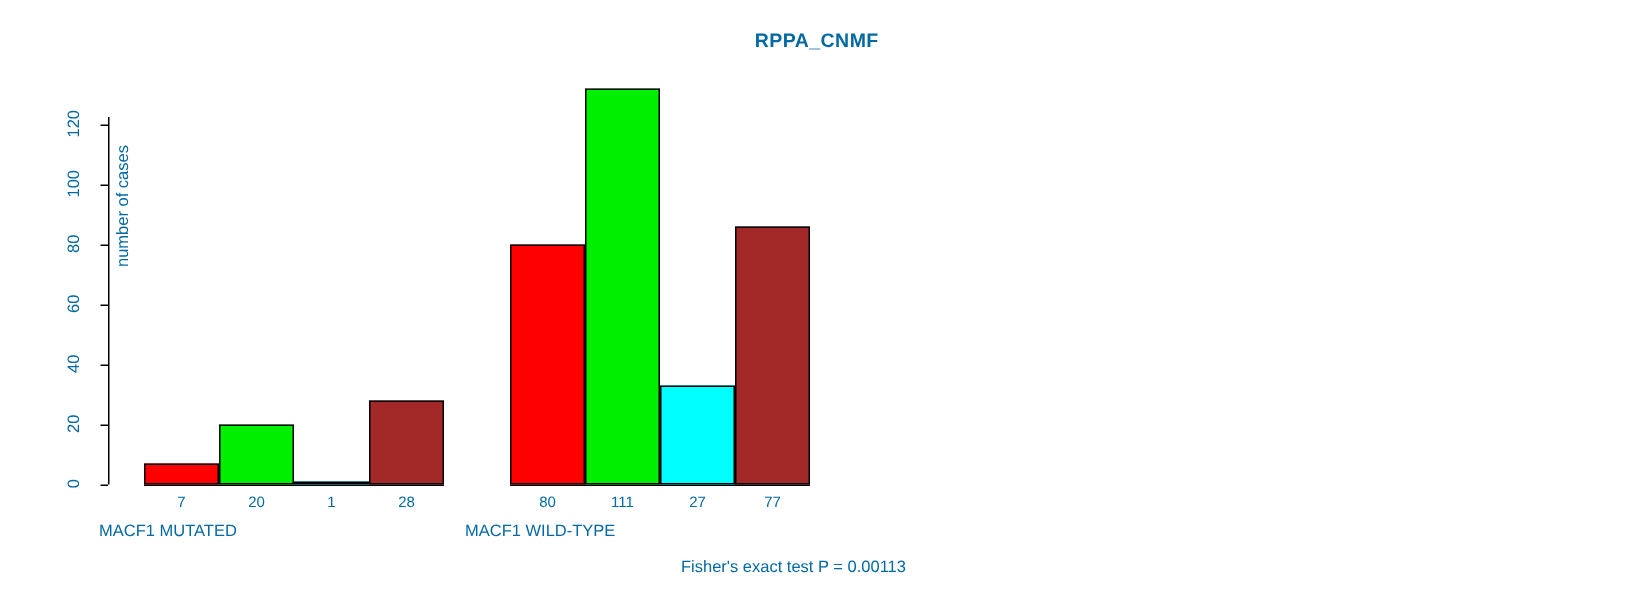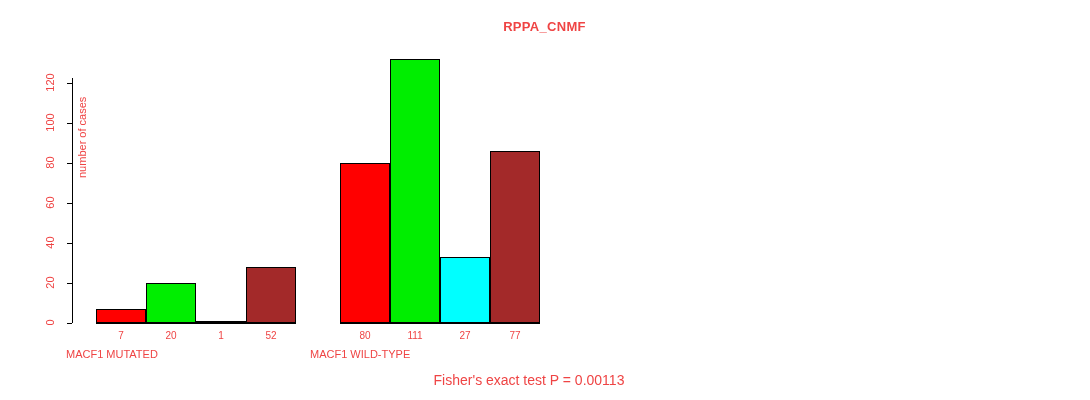--- a/index.html
+++ b/index.html
@@ -6,21 +6,21 @@
     margin: 0;
     padding: 0;
     background: #ffffff;
   }
   #root {
     position: relative;
     width: 1090px;
     height: 400px;
     background: #ffffff;
     font-family: "Liberation Sans", sans-serif;
-    color: #ef4444;
+    color: #0369a1;
     overflow: hidden;
   }
 
   
   #chart-title {
     position: absolute;
     left: 0;
     top: 19px;
     width: 1090px;
     text-align: center;
@@ -145,21 +145,21 @@
     white-space: nowrap;
   }
 
   
   #footer-note {
     position: absolute;
     left: 0;
     top: 372px;
     width: 1090px;
     text-align: center;
-    font-size: 14px;
+    font-size: 11px;
     white-space: nowrap;
   }
   #footer-note .inner {
     display: inline-block;
     transform: translateX(-16px);
   }
 </style>
 </head>
 <body>
 
@@ -190,21 +190,21 @@
       </div>
     <div id="bars-layer">
         <div class="group-baseline" style="left: 24px; width: 200px; top: 265px;"></div>
         <div class="bar" title="CLUS_1: 7" style="left: 24px; width: 50px; height: 14px; bottom: 0px; background: rgb(255, 0, 0);"></div>
         <div class="bar-value" style="left: 24px; width: 50px; top: 273px;">7</div>
         <div class="bar" title="CLUS_2: 20" style="left: 74px; width: 50px; height: 40px; bottom: 0px; background: rgb(0, 238, 0);"></div>
         <div class="bar-value" style="left: 74px; width: 50px; top: 273px;">20</div>
         <div class="bar minimal" title="CLUS_3: 1" style="left: 124px; width: 50px; height: 2px; bottom: 0px; background: rgb(0, 255, 255);"></div>
         <div class="bar-value" style="left: 124px; width: 50px; top: 273px;">1</div>
         <div class="bar" title="CLUS_4: 28" style="left: 174px; width: 50px; height: 56px; bottom: 0px; background: rgb(163, 41, 41);"></div>
-        <div class="bar-value" style="left: 174px; width: 50px; top: 273px;">52</div>
+        <div class="bar-value" style="left: 174px; width: 50px; top: 273px;">28</div>
         <div class="group-label" style="left: -6px; width: 260px; top: 291px;">MACF1 MUTATED</div>
         <div class="group-baseline" style="left: 268px; width: 200px; top: 265px;"></div>
         <div class="bar" title="CLUS_1: 80" style="left: 268px; width: 50px; height: 160px; bottom: 0px; background: rgb(255, 0, 0);"></div>
         <div class="bar-value" style="left: 268px; width: 50px; top: 273px;">80</div>
         <div class="bar" title="CLUS_2: 132" style="left: 318px; width: 50px; height: 264px; bottom: 0px; background: rgb(0, 238, 0);"></div>
         <div class="bar-value" style="left: 318px; width: 50px; top: 273px;">111</div>
         <div class="bar" title="CLUS_3: 33" style="left: 368px; width: 50px; height: 66px; bottom: 0px; background: rgb(0, 255, 255);"></div>
         <div class="bar-value" style="left: 368px; width: 50px; top: 273px;">27</div>
         <div class="bar" title="CLUS_4: 86" style="left: 418px; width: 50px; height: 172px; bottom: 0px; background: rgb(163, 41, 41);"></div>
         <div class="bar-value" style="left: 418px; width: 50px; top: 273px;">77</div>

